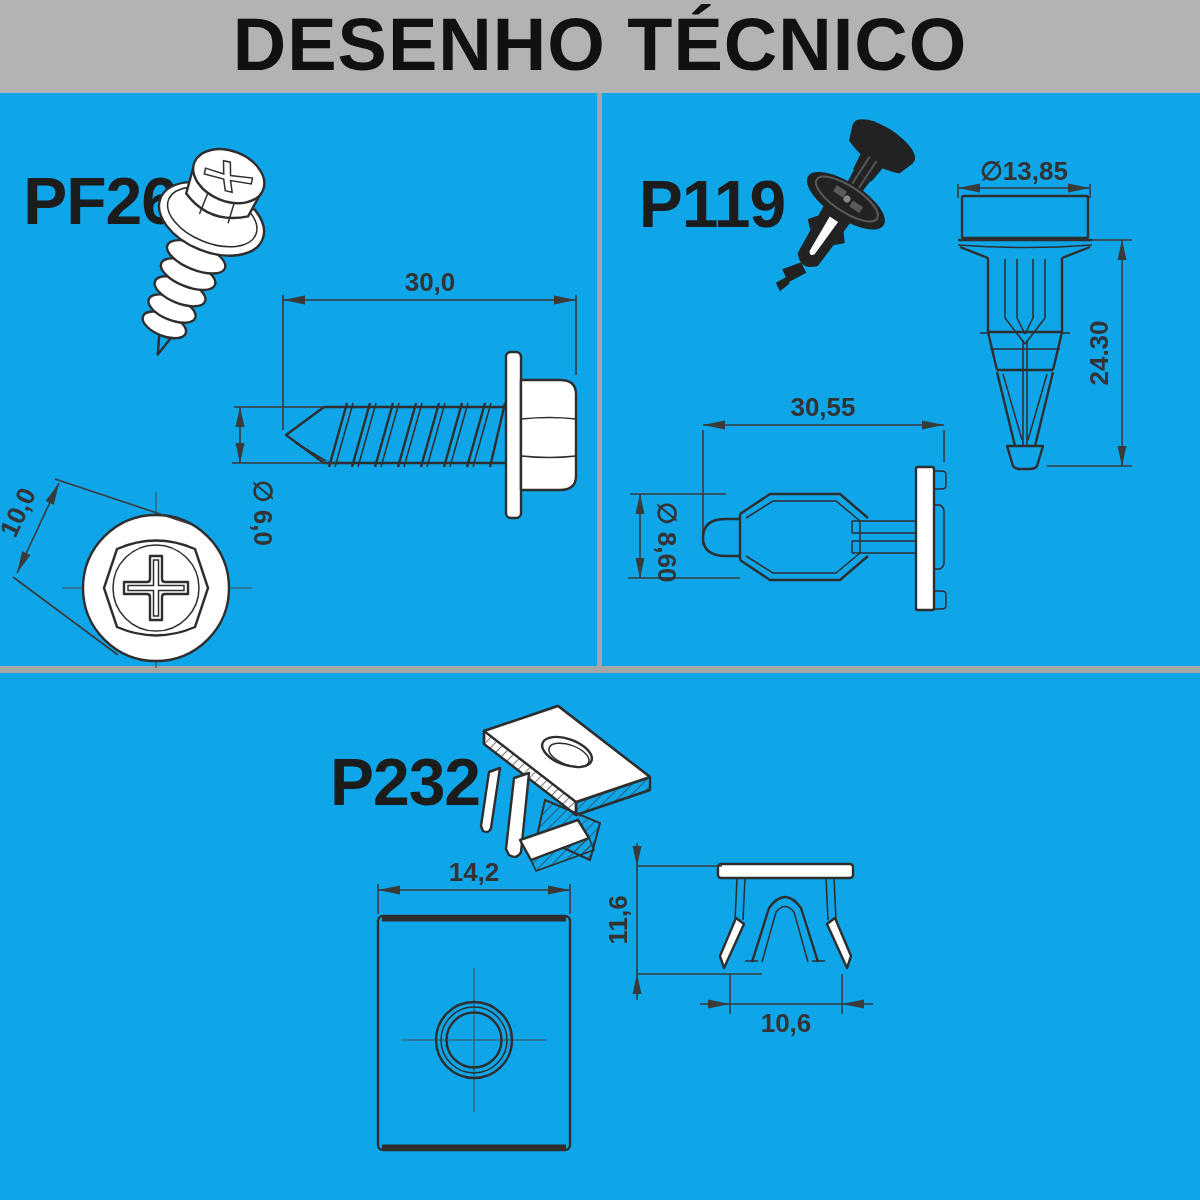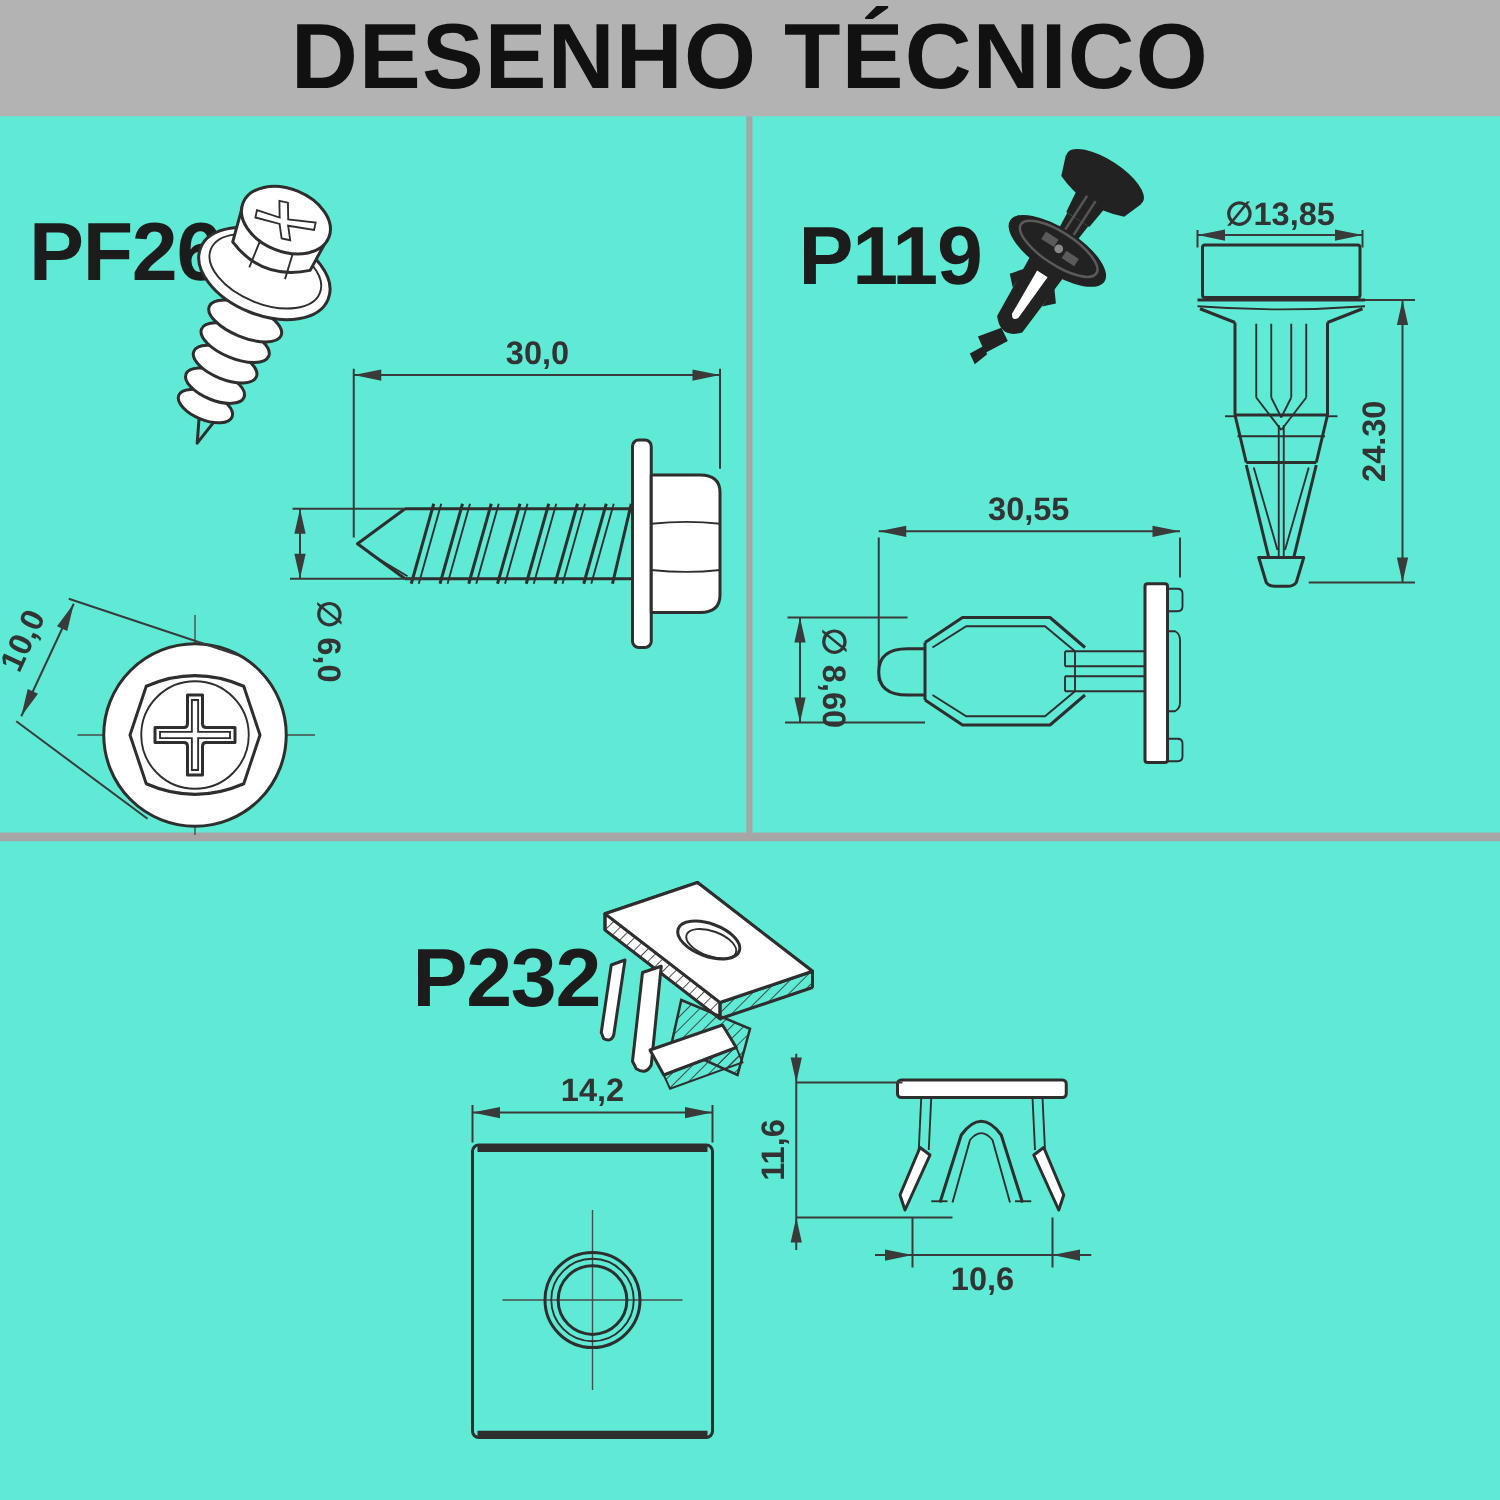--- a/index.html
+++ b/index.html
@@ -1,16 +1,16 @@
 <!DOCTYPE html>
 <html><head>
 <meta charset="utf-8">
 <style>
   html,body{margin:0;padding:0;background:#ffffff;}
-  .stage{position:relative;width:1200px;height:1200px;background:#5eead4;overflow:hidden;
+  .stage{position:relative;width:1200px;height:1200px;background:#0ea5e9;overflow:hidden;
          font-family:"Liberation Sans", sans-serif;}
   svg{display:block}
   .hdr{font-family:"Liberation Sans",sans-serif;font-weight:bold;font-size:74px;
        letter-spacing:1px;fill:#111111;}
   .lbl{font-family:"Liberation Sans",sans-serif;font-weight:bold;font-size:66px;
        letter-spacing:-1px;fill:#1c1c1c;}
   .dimtxt{font-family:"Liberation Sans",sans-serif;font-weight:bold;font-size:26px;fill:#333333;}
   .ln{stroke:#2e2e2e;stroke-width:2.4;fill:none;stroke-linejoin:round;}
   .lnf{stroke:#2e2e2e;stroke-width:2.4;fill:#ffffff;stroke-linejoin:round;}
   .ln2{stroke:#2e2e2e;stroke-width:1.5;fill:none;}

